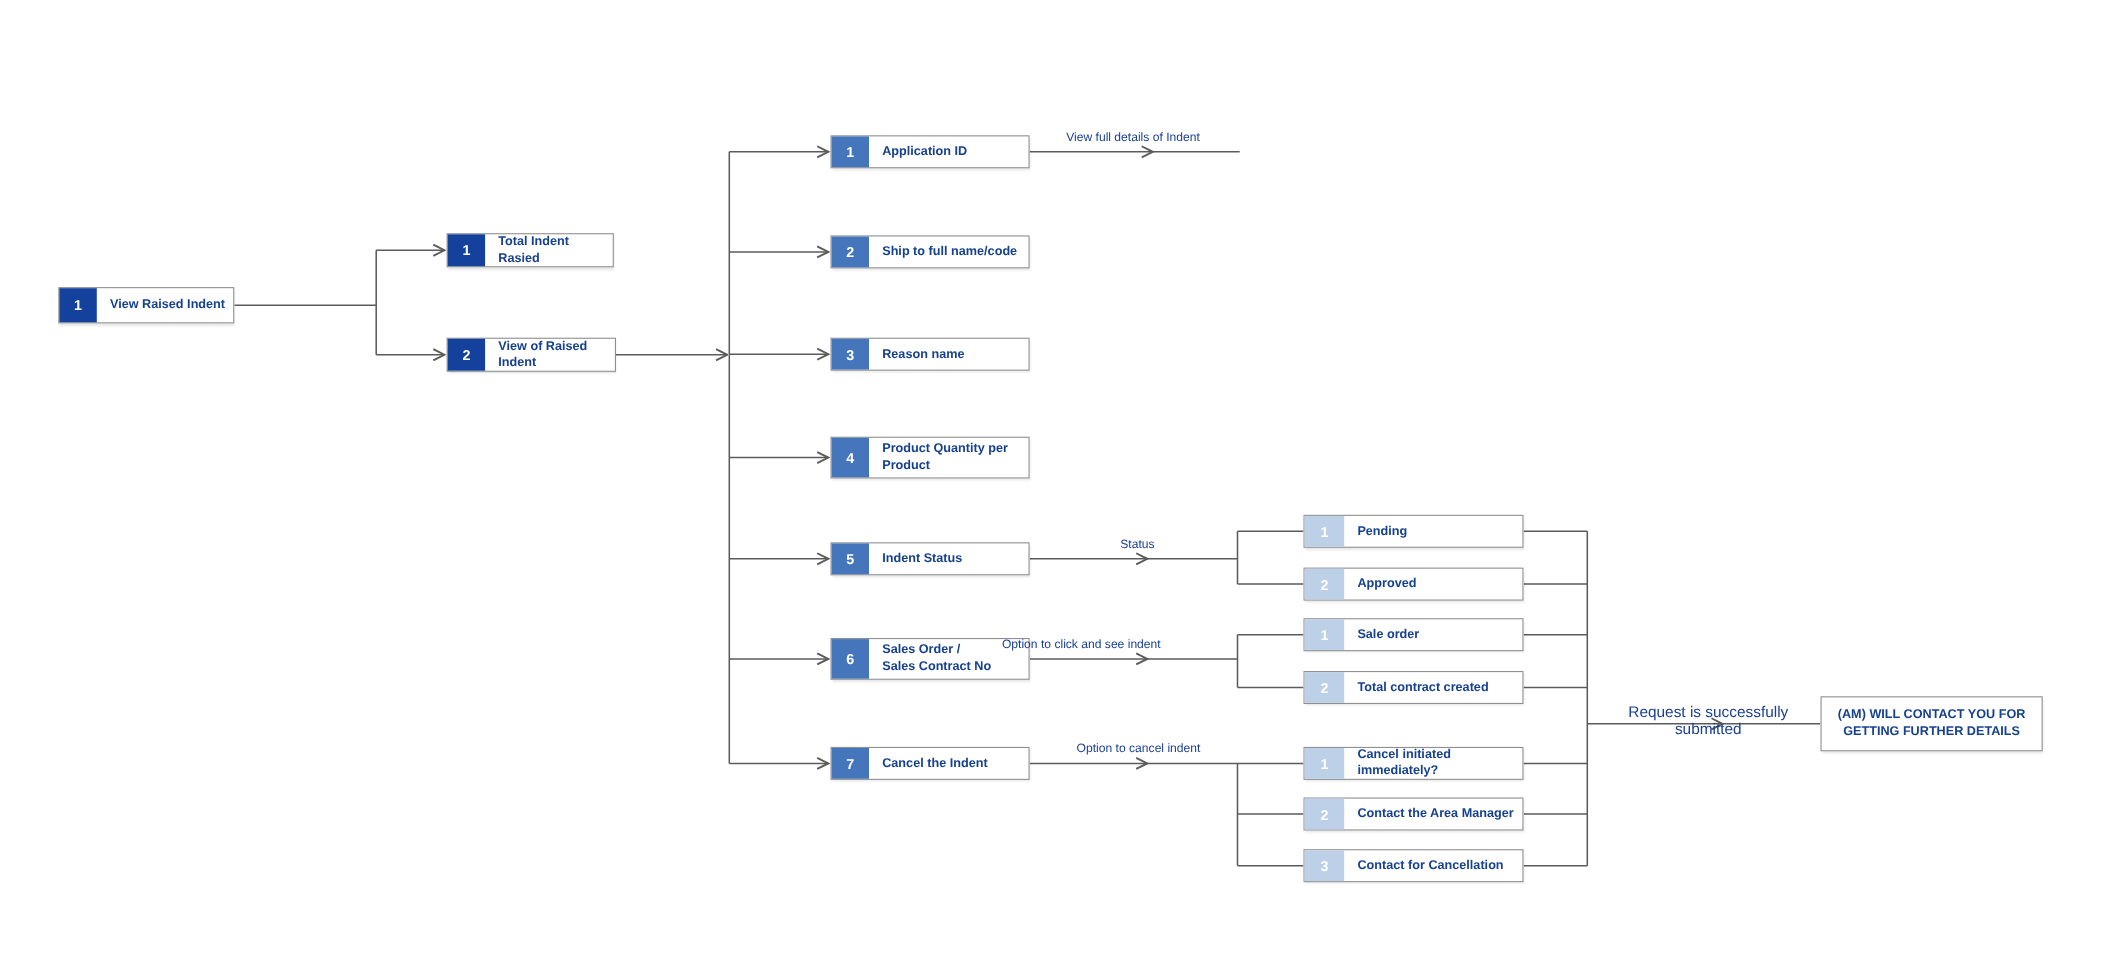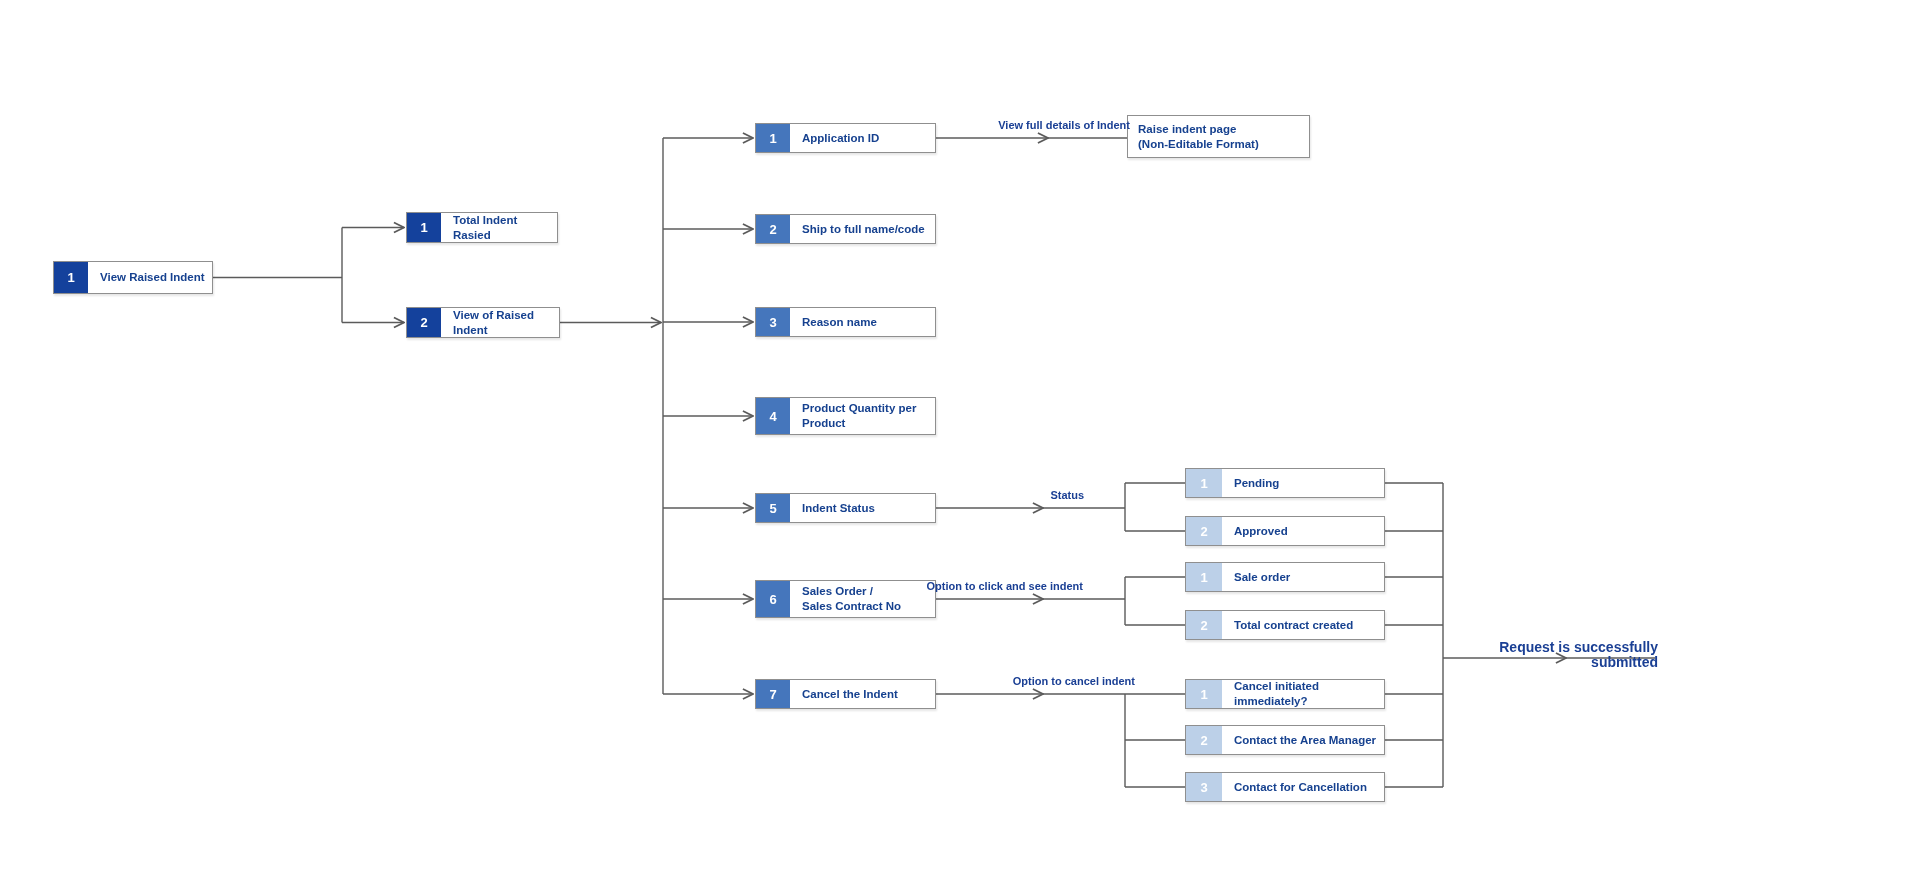--- a/index.html
+++ b/index.html
@@ -15,22 +15,22 @@
                  color:#ffffff; font-weight:bold; font-size:13px; }
   .node.dark  .badge { background:#14419c; }
   .node.med   .badge { background:#4576bc; }
   .node.light .badge { flex-basis:36px; width:36px; background:#bcd0e8; }
   .node .label { flex:1; display:flex; align-items:center; padding:2px 4px 2px 12px;
                  color:#16418f; font-weight:bold; font-size:11.5px; line-height:1.3;
                  white-space:pre-line; }
   .node.plain .label { padding-left:10px; }
   .node.center .label { justify-content:center; text-align:center; padding:2px 6px; }
 
-  .edge-label { position:absolute; color:#1a3f94; font-weight:bold; font-size:11px;
-                text-align:right; line-height:1.1; }
+  .edge-label { position:absolute; color:#1a3f94; font-weight:normal; font-size:11px;
+                text-align:center; line-height:1.1; }
   .edge-label.small { font-size:14px; }
 </style>
 </head>
 <body>
 
 <div class="canvas">
 
   <svg class="wires">
     <defs>
       <marker id="arrow" viewBox="0 0 10 10" refX="9" refY="5" markerWidth="9" markerHeight="9" orient="auto">
@@ -107,24 +107,20 @@
   <div class="node med" style="left:755px;top:580px;width:181px;height:38px">
     <span class="badge">6</span>
     <span class="label">Sales Order /
 Sales Contract No</span>
   </div>
   <div class="node med" style="left:755px;top:679px;width:181px;height:30px">
     <span class="badge">7</span>
     <span class="label">Cancel the Indent</span>
   </div>
 
-  <div class="node plain" style="left:1127px;top:115px;width:183px;height:43px">
-    <span class="label">Raise indent page
-(Non-Editable Format)</span>
-  </div>
 
   <div class="node light" style="left:1185px;top:468px;width:200px;height:30px">
     <span class="badge">1</span>
     <span class="label">Pending</span>
   </div>
   <div class="node light" style="left:1185px;top:516px;width:200px;height:30px">
     <span class="badge">2</span>
     <span class="label">Approved</span>
   </div>
   <div class="node light" style="left:1185px;top:562px;width:200px;height:30px">
@@ -141,20 +137,24 @@
   </div>
   <div class="node light" style="left:1185px;top:725px;width:200px;height:30px">
     <span class="badge">2</span>
     <span class="label">Contact the Area Manager</span>
   </div>
   <div class="node light" style="left:1185px;top:772px;width:200px;height:30px">
     <span class="badge">3</span>
     <span class="label">Contact for Cancellation</span>
   </div>
 
+  <div class="node plain center" style="left:1655px;top:633px;width:202px;height:50px">
+    <span class="label">(AM) WILL CONTACT YOU FOR
+GETTING FURTHER DETAILS</span>
+  </div>
 
   <div class="edge-label" style="left:930px;top:119px;width:200px">View full details of Indent</div>
   <div class="edge-label" style="left:984px;top:489px;width:100px">Status</div>
   <div class="edge-label" style="left:883px;top:580px;width:200px">Option to click and see indent</div>
   <div class="edge-label" style="left:935px;top:675px;width:200px">Option to cancel indent</div>
   <div class="edge-label small" style="left:1448px;top:640px;width:210px">Request is successfully submitted</div>
 
 </div>
 
 </body></html>

